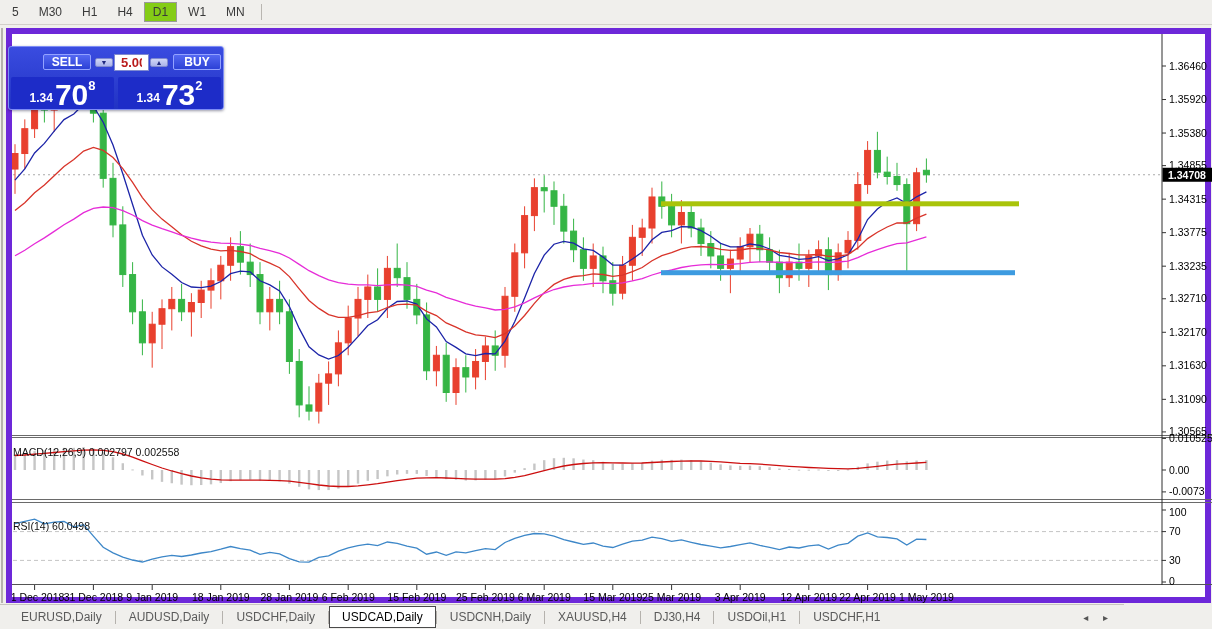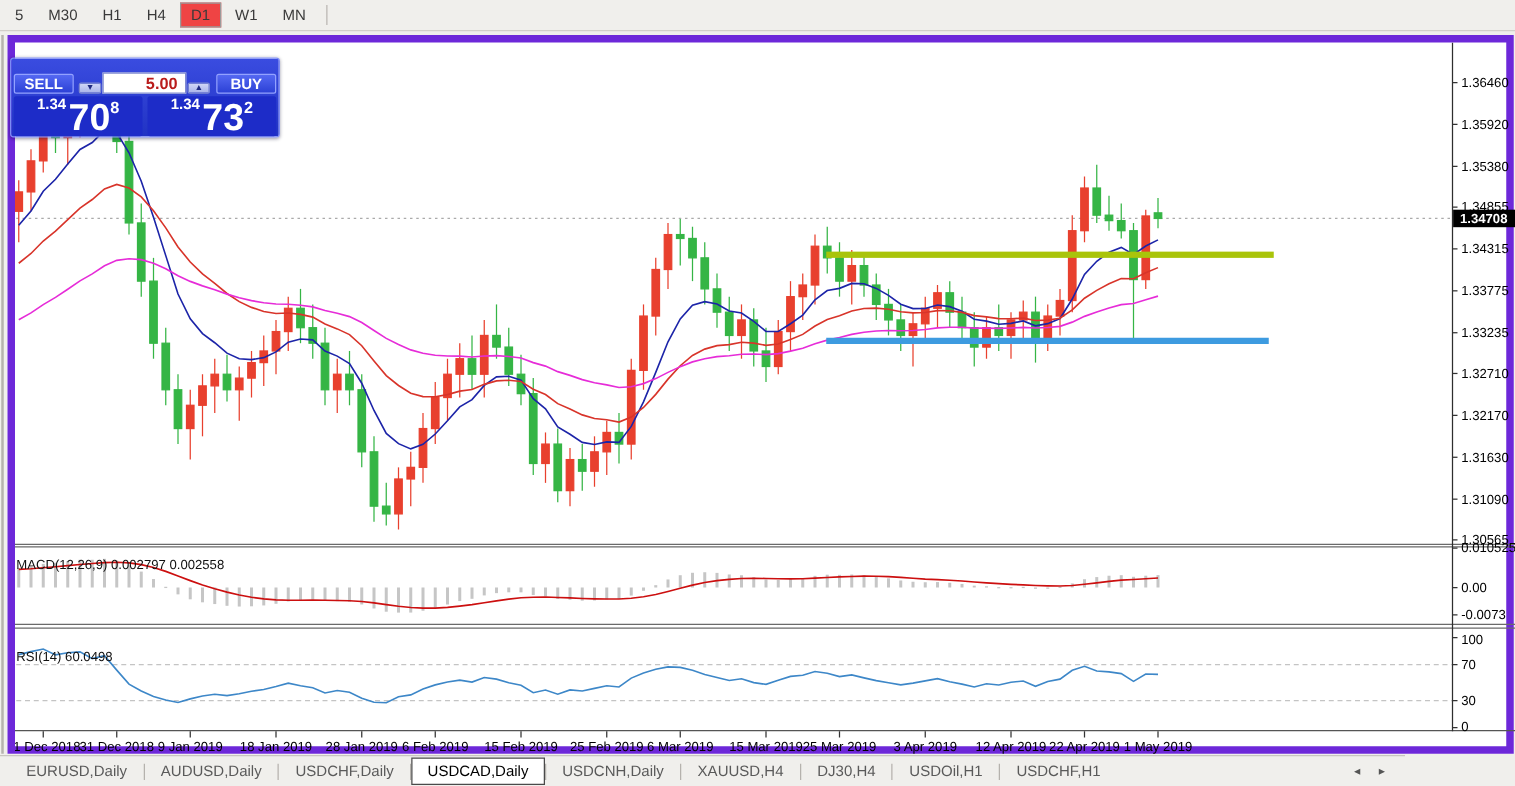--- a/index.html
+++ b/index.html
@@ -1,45 +1,45 @@
 <!DOCTYPE html>
 <html><head>
 <meta charset="utf-8">
 <style>
   html,body{margin:0;padding:0;background:#e8e6e2;font-family:"Liberation Sans",sans-serif;}
   .app{position:relative;width:1212px;height:629px;background:#f0efec;overflow:hidden;}
   
   .toolbar{position:absolute;left:0;top:0;width:1212px;height:25px;background:#f0efec;
     border-bottom:1px solid #d2cfca;display:flex;align-items:center;padding-left:2px;box-sizing:border-box;}
   .tf{padding:2px 8px;margin:0 1px;font-size:12px;color:#3a3a3a;border:1px solid transparent;cursor:default;}
-  .tf.active{background:#ef4444;border:1px solid #9a9a9a;}
+  .tf.active{background:#84cc16;border:1px solid #9a9a9a;}
   .tb-sep{width:1px;height:16px;background:#b9b6b1;margin:0 6px;}
   
   .chart-window{position:absolute;left:6px;top:28px;width:1205px;height:575px;background:#fff;
     border:6px solid #6d28d9;box-sizing:border-box;}
   .left-edge{position:absolute;left:1px;top:28px;width:2px;height:575px;background:#b5b2ad;}
   .chart-title{position:absolute;left:13px;top:31px;z-index:4;font-size:11px;color:#000;white-space:nowrap;}
   .chart-title .arr{font-size:8px;margin-right:4px;}
   .ind-label{position:absolute;z-index:4;font-size:10.5px;color:#111;white-space:nowrap;margin-top:12px;}
   
   .qpanel{position:absolute;left:8px;top:46px;width:216px;height:64px;z-index:5;
     background:linear-gradient(#3a4ce0,#2133c4);border:1px solid #7d8cf5;border-radius:3px;
     box-shadow:0 1px 3px rgba(0,0,40,.4);padding:2px;box-sizing:border-box;}
-  .qrow1{display:flex;align-items:flex-end;height:26px;}
+  .qrow1{display:flex;align-items:center;height:26px;margin-left:32px;}
   .qbtn{flex:0 0 46px;background:linear-gradient(#5468f2,#2c41d6);border:1px solid #93a2ff;border-radius:2px;
     color:#fff;font-size:12px;font-weight:bold;display:flex;align-items:center;justify-content:center;cursor:pointer;}
   .spin{flex:0 0 16px;background:linear-gradient(#d0d6f6,#aab4ea);border:1px solid #7f8ad0;border-radius:2px;
     color:#202a80;font-size:7px;display:flex;align-items:center;justify-content:center;margin:0 1px;cursor:pointer;}
   .vol{flex:1;border:1px solid #7f8ad0;background:#fff;color:#b91c1c;font-size:13px;font-weight:bold;
     text-align:right;padding:0 6px;font-family:"Liberation Sans",sans-serif;min-width:0;}
   .qrow2{display:flex;height:32px;margin-top:2px;}
   .tile{flex:1;background:#1d2cc8;border-radius:2px;color:#fff;display:flex;align-items:flex-end;
     justify-content:center;padding-bottom:1px;cursor:pointer;}
   .tile+.tile{margin-left:4px;}
-  .tile .sm{font-size:12px;font-weight:bold;margin-right:2px;margin-bottom:18px;text-align:right;}
+  .tile .sm{font-size:12px;font-weight:bold;margin-right:2px;margin-bottom:3px;text-align:right;}
   .tile .big{font-size:30px;font-weight:bold;line-height:26px;}
   .tile .sup{font-size:13px;font-weight:bold;align-self:flex-start;margin-top:1px;}
   
   .tabbar{position:absolute;left:0;top:604px;width:1124px;height:25px;background:#f0efec;
     border-top:1px solid #c8c5c0;display:flex;align-items:center;padding-left:8px;box-sizing:border-box;}
   .tab{padding:3px 13px;font-size:12px;color:#5a5a5a;white-space:nowrap;cursor:pointer;}
   .tab.active{background:#fff;border:1px solid #4a4a4a;color:#000;padding:3px 12px;}
   .tab-sep{width:1px;height:13px;background:#b5b2ad;}
   .tab-arrows{margin-left:auto;margin-right:10px;color:#555;font-size:10px;letter-spacing:6px;cursor:pointer;}
   svg text{font-family:"Liberation Sans",sans-serif;}

